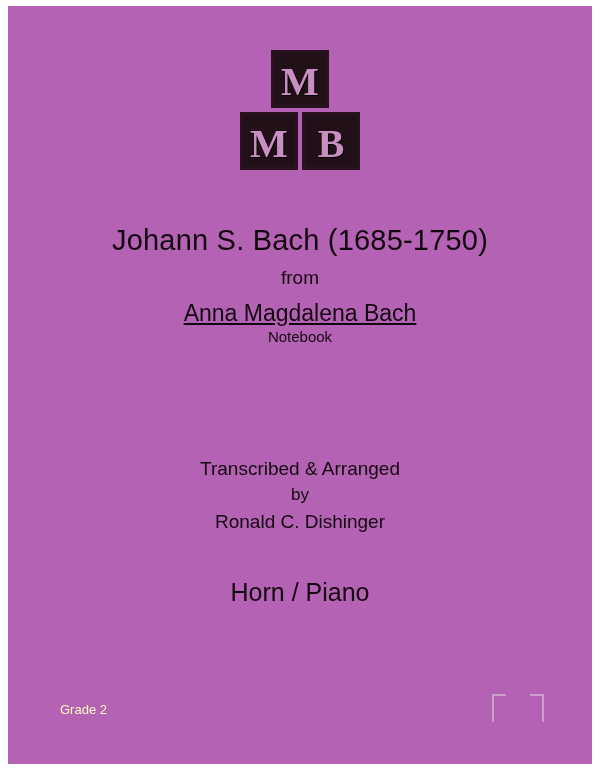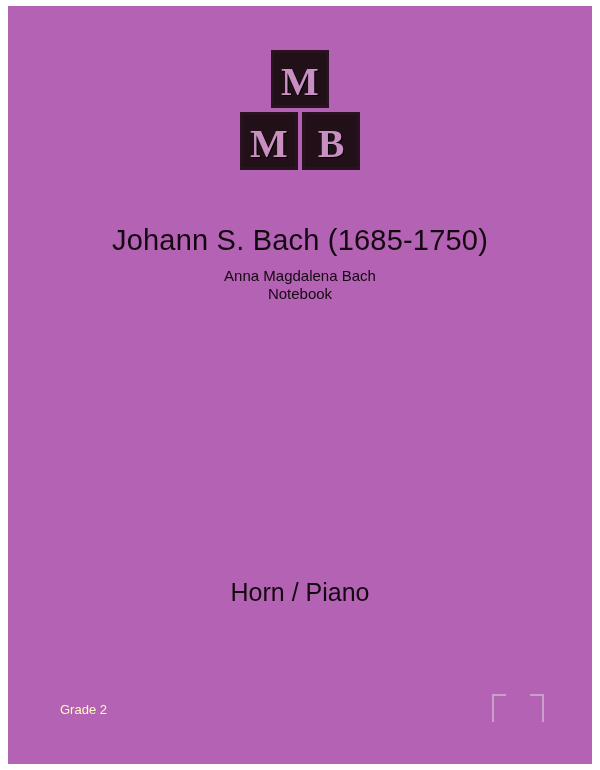--- a/index.html
+++ b/index.html
@@ -78,22 +78,23 @@
     font-size: 27px;
     line-height: 1.15;
     margin-bottom: 10px;
   }
   .from {
     font-size: 19px;
     line-height: 1.2;
     margin-bottom: 10px;
   }
   .source-1 {
-    font-size: 15px;
+    font-size: 23px;
     line-height: 1.2;
+    text-decoration: underline;
   }
   .source-2 {
     font-size: 15px;
     line-height: 1.25;
   }
   .credits {
     position: absolute;
     left: 0;
     top: 450px;
     width: 584px;
@@ -165,24 +166,30 @@
         <div class="initial m-top">M</div>
       </div>
       <div class="logo-row">
         <div class="initial">M</div>
         <div class="initial">B</div>
       </div>
     </div>
 
     <div class="titles">
       <div class="composer">Johann S. Bach (1685-1750)</div>
+      <div class="from">from</div>
       <div class="source-1">Anna Magdalena Bach</div>
       <div class="source-2">Notebook</div>
     </div>
 
+    <div class="credits">
+      <div class="credit-line">Transcribed &amp; Arranged</div>
+      <div class="credit-by">by</div>
+      <div class="credit-name">Ronald C. Dishinger</div>
+    </div>
 
     <div class="instrumentation">Horn / Piano</div>
 
     <div class="grade">Grade 2</div>
 
     <div class="corner-mark">
       <div class="c-l"></div>
       <div class="c-r"></div>
     </div>
 

